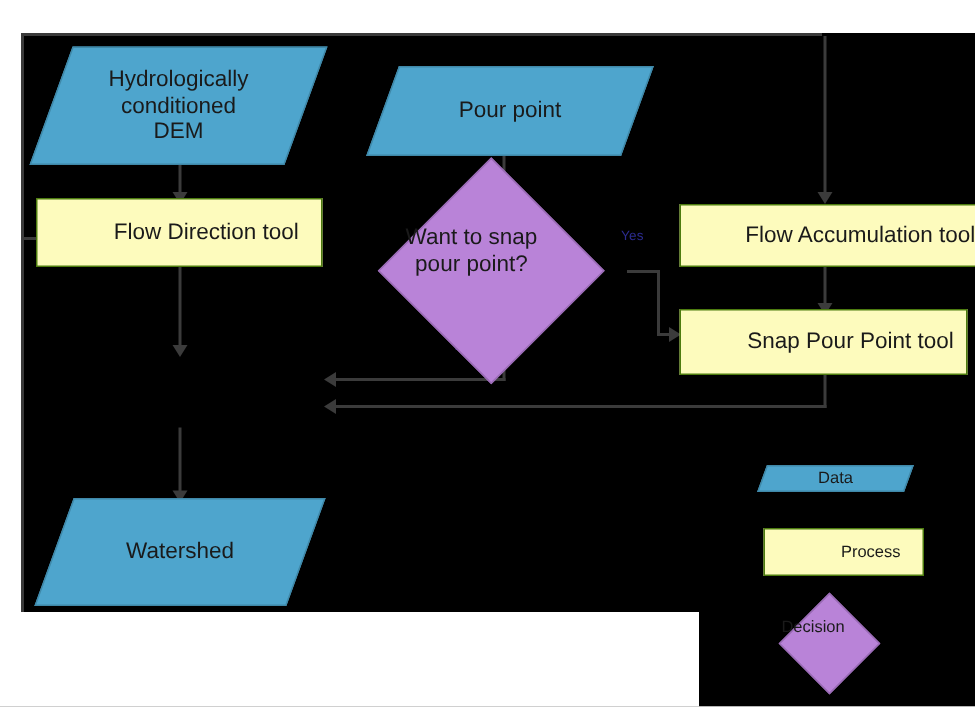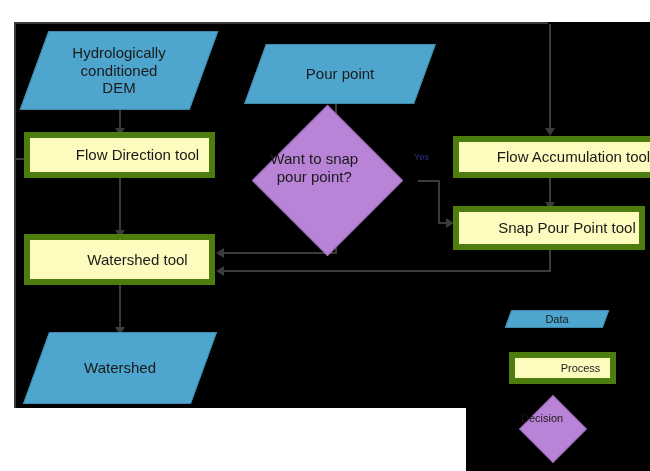--- a/index.html
+++ b/index.html
@@ -56,21 +56,21 @@
     display: flex;
     align-items: center;
     color: #1a1a1a;
     line-height: 1.18;
     white-space: pre-line;
   }
 
   
   .process {
     background: #fdfbbd;
-    border: 6px solid #4d7c0f;
+    border: 1px solid #4d7c0f;
     justify-content: center;
     text-align: center;
     padding-left: 36px;
   }
 
   
   .data {
     background: #4ea5cd;
     border: 1px solid #3f88a8;
     justify-content: center;
@@ -214,23 +214,20 @@
 
   <div class="node decision diamond-wrap" style="left:274px; top:127px; width:107px; height:107px; font-size:15px;">
     <div class="inner" style="width:180px; margin-left:-37px;">Want to snap
 pour point?</div>
   </div>
 
   <div class="node process" style="left:453px; top:206px; width:192px; height:44px; font-size:15px;">
     <div class="inner">Snap Pour Point tool</div>
   </div>
 
-  <div class="node process" style="left:24px; top:234px; width:191px; height:51px; font-size:15px;">
-    <div class="inner">Watershed tool</div>
-  </div>
 
   <div class="node data skew-wrap" style="left:36px; top:332px; width:168px; height:72px; font-size:15px;">
     <div class="inner">Watershed</div>
   </div>
 
   <div class="legend-item data skew-wrap" style="left:508px; top:310px; width:98px; height:18px;">
     <div class="inner">Data</div>
   </div>
 
   <div class="legend-item process" style="left:509px; top:352px; width:107px; height:32px;">

